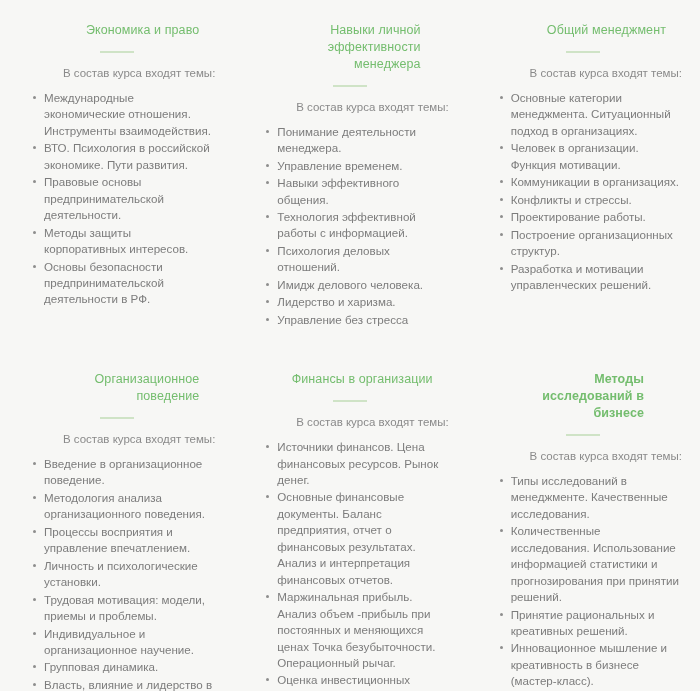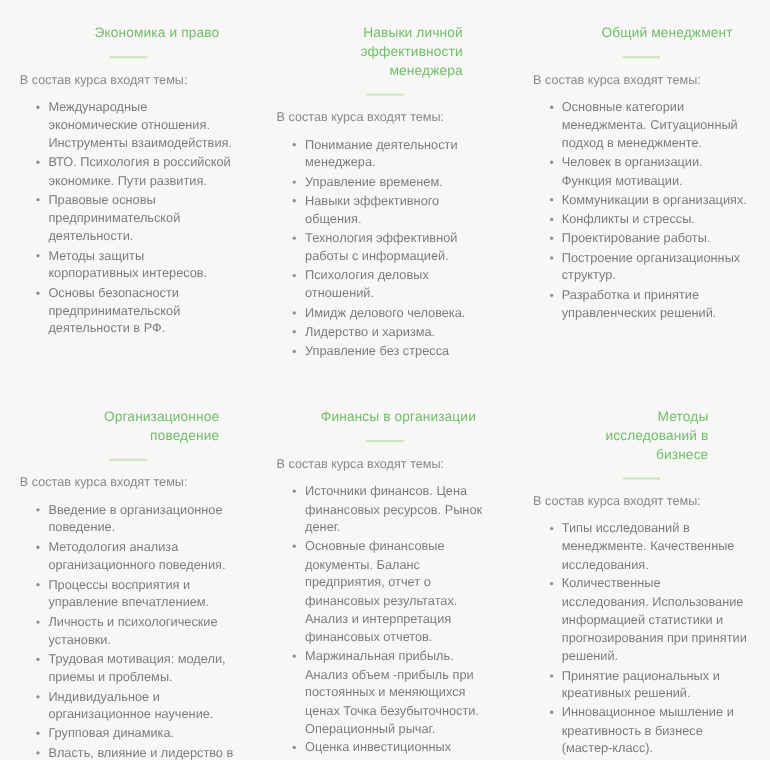--- a/index.html
+++ b/index.html
@@ -45,21 +45,21 @@
   .title-divider {
     width: 34px;
     height: 2px;
     margin: 11px auto 12px auto;
     background: #cfe3c6;
     border: 0;
   }
 
   .card-subtitle {
     margin: 0 0 9px 0;
-    text-align: left;
+    text-align: right;
     font-size: 11.5px;
     line-height: 1.4;
     color: #8a8a8a;
   }
 
   .topic-list {
     margin: 0;
     padding: 0 0 0 15px;
     list-style: none;
   }
@@ -79,21 +79,21 @@
     left: 0;
     top: 6px;
     width: 3px;
     height: 3px;
     border-radius: 50%;
     background: #8d8d8d;
   }
 
   
   .course-card.col-2 .card-title { padding: 0 16px; }
-  .course-card.col-6 .card-title { padding: 0 26px; }
+  .course-card.col-6 .card-title { padding: 0 26px; font-weight: bold; }
   .course-card.row-2 { padding-top: 16px; }
 </style>
 </head>
 <body>
 
 <div class="course-grid">
 
   <section class="course-card col-1 row-1">
     <h3 class="card-title">Экономика и право</h3>
     <hr class="title-divider">
@@ -121,27 +121,27 @@
       <li class="topic-item">Лидерство и харизма.</li>
       <li class="topic-item">Управление без стресса</li>
     </ul>
   </section>
 
   <section class="course-card col-3 row-1">
     <h3 class="card-title">Общий менеджмент</h3>
     <hr class="title-divider">
     <p class="card-subtitle">В состав курса входят темы:</p>
     <ul class="topic-list">
-      <li class="topic-item">Основные категории менеджмента. Ситуационный подход в менеджменте.</li>
+      <li class="topic-item">Основные категории менеджмента. Ситуационный подход в организациях.</li>
       <li class="topic-item">Человек в организации. Функция мотивации.</li>
       <li class="topic-item">Коммуникации в организациях.</li>
       <li class="topic-item">Конфликты и стрессы.</li>
       <li class="topic-item">Проектирование работы.</li>
       <li class="topic-item">Построение организационных структур.</li>
-      <li class="topic-item">Разработка и принятие управленческих решений.</li>
+      <li class="topic-item">Разработка и мотивации управленческих решений.</li>
     </ul>
   </section>
 
   <section class="course-card col-4 row-2">
     <h3 class="card-title">Организационное поведение</h3>
     <hr class="title-divider">
     <p class="card-subtitle">В состав курса входят темы:</p>
     <ul class="topic-list">
       <li class="topic-item">Введение в организационное поведение.</li>
       <li class="topic-item">Методология анализа организационного поведения.</li>

